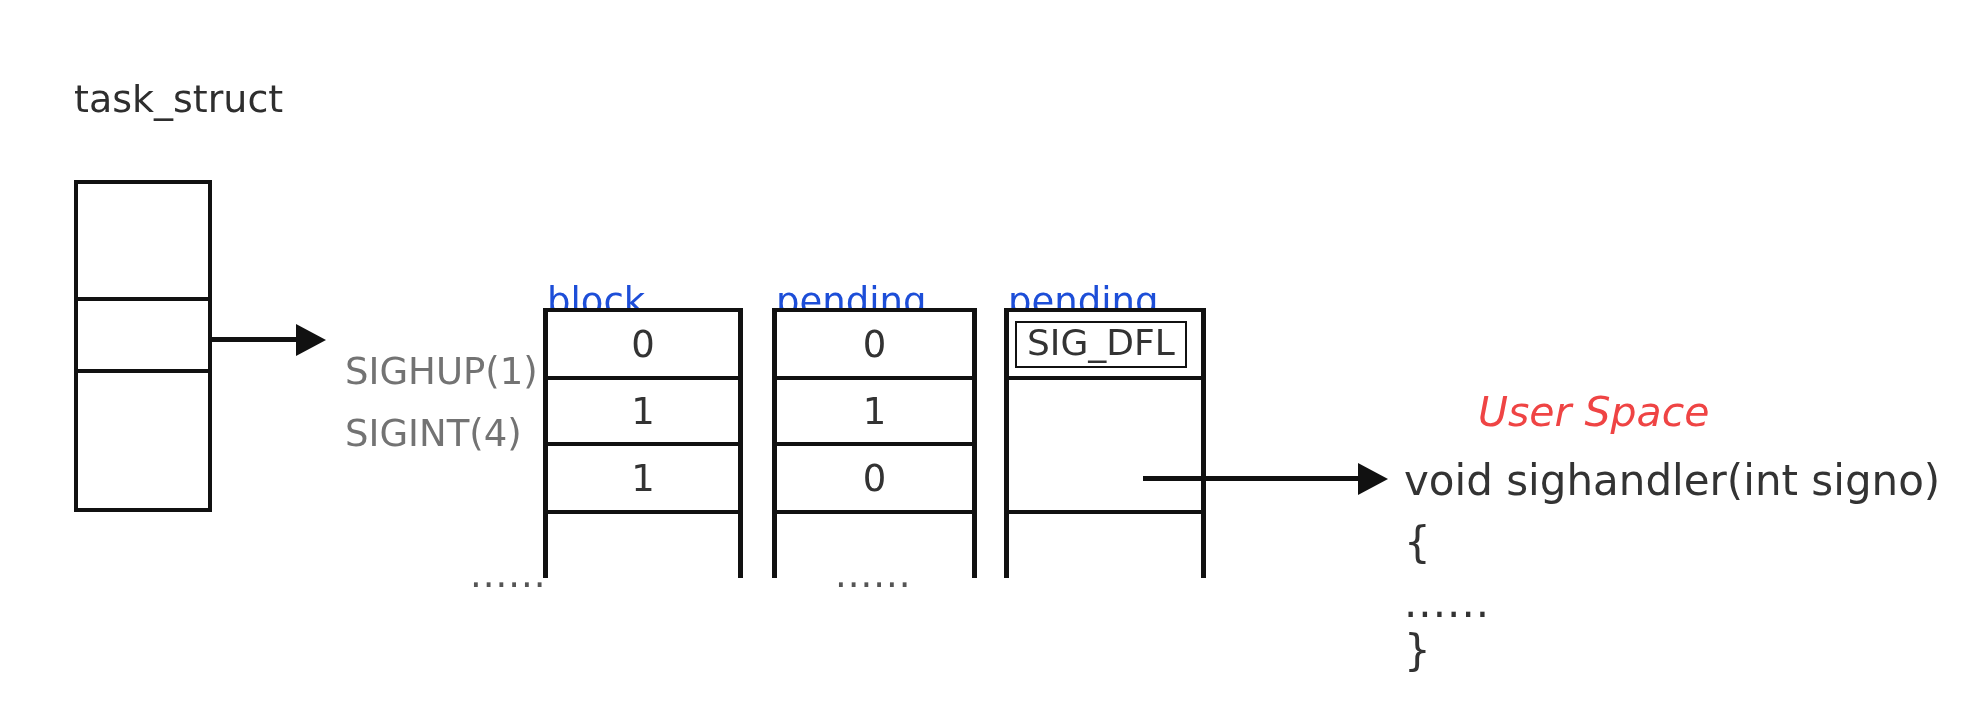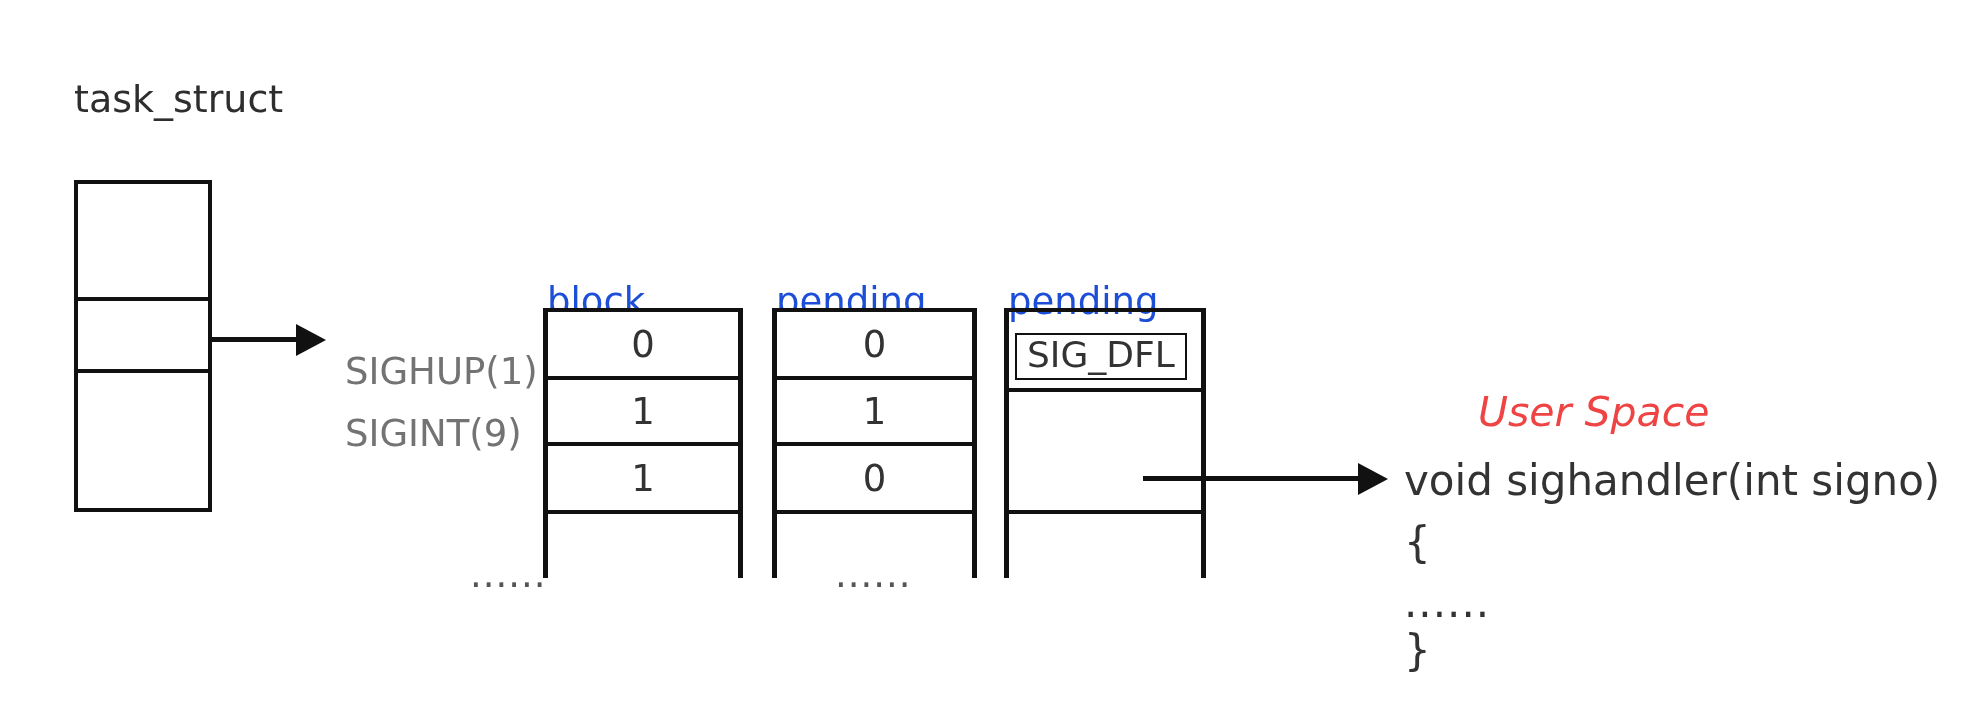--- a/index.html
+++ b/index.html
@@ -149,21 +149,21 @@
 
   <div class="abs" id="task-struct-box">
     <div class="ts-divider" style="top:113px;"></div>
     <div class="ts-divider" style="top:185px;"></div>
   </div>
 
   <div class="arrow-line" style="left:212px; top:337px; width:88px;"></div>
   <div class="arrow-head" style="left:296px; top:324px;"></div>
 
   <div class="label label-sig" style="left:345px; top:353px;">SIGHUP(1)</div>
-  <div class="label label-sig" style="left:345px; top:415px;">SIGINT(9)</div>
+  <div class="label label-sig" style="left:345px; top:415px;">SIGINT(4)</div>
   <div class="label label-dots" style="left:470px; top:556px;">......</div>
 
   <div class="label label-colhead" style="left:547px; top:283px;">block</div>
 
   <div class="sig-table" style="left:543px; top:308px; width:200px; height:270px;">
     <div class="sig-row" style="top:0px;    height:68px;">
       <span class="cell-val">0</span>
     </div>
     <div class="sig-row" style="top:68px;   height:66px;">
       <span class="cell-val">1</span>
@@ -187,21 +187,21 @@
       <span class="cell-val">0</span>
     </div>
     <div class="sig-row open" style="top:202px; height:68px;"></div>
   </div>
 
   <div class="label label-dots" style="left:835px; top:556px;">......</div>
 
   <div class="label label-colhead" style="left:1008px; top:283px;">pending</div>
 
   <div class="sig-table" style="left:1004px; top:308px; width:202px; height:270px;">
-    <div class="sig-row" style="top:12px;    height:68px;">
+    <div class="sig-row" style="top:0px;    height:68px;">
       <span class="handler-slot">
         <span class="cell-val boxed">SIG_DFL</span>
       </span>
     </div>
     <div class="sig-row" style="top:134px;  height:68px;"></div>
     <div class="sig-row open" style="top:202px; height:68px;"></div>
   </div>
 
   <div class="arrow-line" style="left:1143px; top:476px; width:220px;"></div>
   <div class="arrow-head" style="left:1358px; top:463px;"></div>

